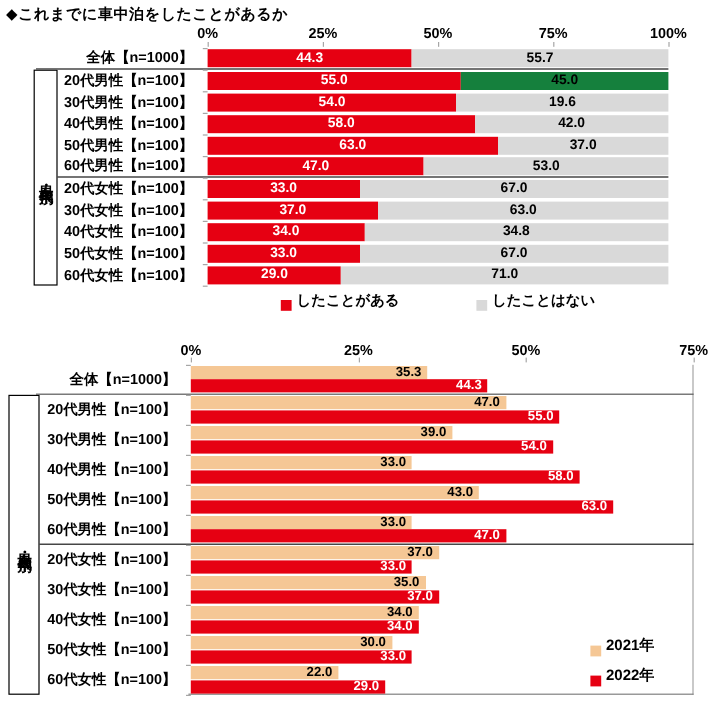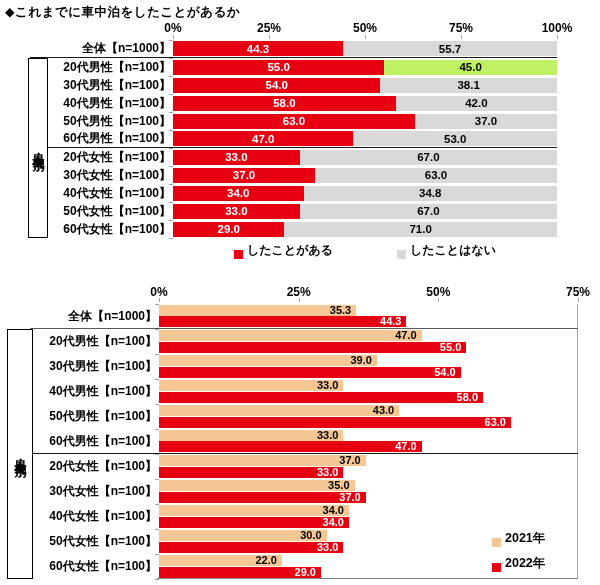--- a/index.html
+++ b/index.html
@@ -15,21 +15,21 @@
   .tick-label{position:absolute;transform:translateX(-50%);font-size:12px;white-space:nowrap}
   .tick-mark{position:absolute;width:1px;height:4px;background:#a6a6a6}
   .cat-tick{position:absolute;width:4px;height:1px;background:#a6a6a6}
   .rows{position:absolute;left:30px}
   #c1-rows{top:40px;width:527px}
   #c2-rows{top:46px;width:548px}
   .row{display:flex}
   .c1-row{height:18px;align-items:center}
   .c2-row{height:25px}
   .row-label{display:flex;justify-content:flex-end;align-items:center;
-             padding-right:2px;font-size:12px;white-space:nowrap}
+             padding-right:12px;font-size:12px;white-space:nowrap}
   .c1-row .row-label{width:143px;height:18px}
   .c2-row .row-label{width:129px;height:25px}
   .c1-bars{width:384px;height:15px;display:flex}
   .seg{height:15px;display:flex;align-items:center;justify-content:center;
        font-size:11.5px;overflow:hidden;white-space:nowrap}
   .c2-bars{width:419px;height:100%;display:flex;flex-direction:column;
            justify-content:space-between;padding:1px 0}
   .gbar{height:11px;line-height:11px;font-size:11px;text-align:right;white-space:nowrap}
   .gbar span{padding-right:5px}
   .sep-a{border-bottom:1px solid #595959}
@@ -80,33 +80,33 @@
               <span>55.7</span>
             </div>
           </div>
         </div>
         <div class="row c1-row">
           <div class="row-label">20代男性【n=100】</div>
           <div class="c1-bars">
             <div class="seg" style="width: 55%; background: rgb(230, 0, 18); color: rgb(255, 255, 255);">
               <span>55.0</span>
             </div>
-            <div class="seg" style="width: 45%; background: #bef264; color: rgb(0, 0, 0);">
+            <div class="seg" style="width: 45%; background: #15803d; color: rgb(0, 0, 0);">
               <span>45.0</span>
             </div>
           </div>
         </div>
         <div class="row c1-row">
           <div class="row-label">30代男性【n=100】</div>
           <div class="c1-bars">
             <div class="seg" style="width: 54%; background: rgb(230, 0, 18); color: rgb(255, 255, 255);">
               <span>54.0</span>
             </div>
             <div class="seg" style="width: 46%; background: rgb(217, 217, 217); color: rgb(0, 0, 0);">
-              <span>38.1</span>
+              <span>19.6</span>
             </div>
           </div>
         </div>
         <div class="row c1-row">
           <div class="row-label">40代男性【n=100】</div>
           <div class="c1-bars">
             <div class="seg" style="width: 58%; background: rgb(230, 0, 18); color: rgb(255, 255, 255);">
               <span>58.0</span>
             </div>
             <div class="seg" style="width: 42%; background: rgb(217, 217, 217); color: rgb(0, 0, 0);">

